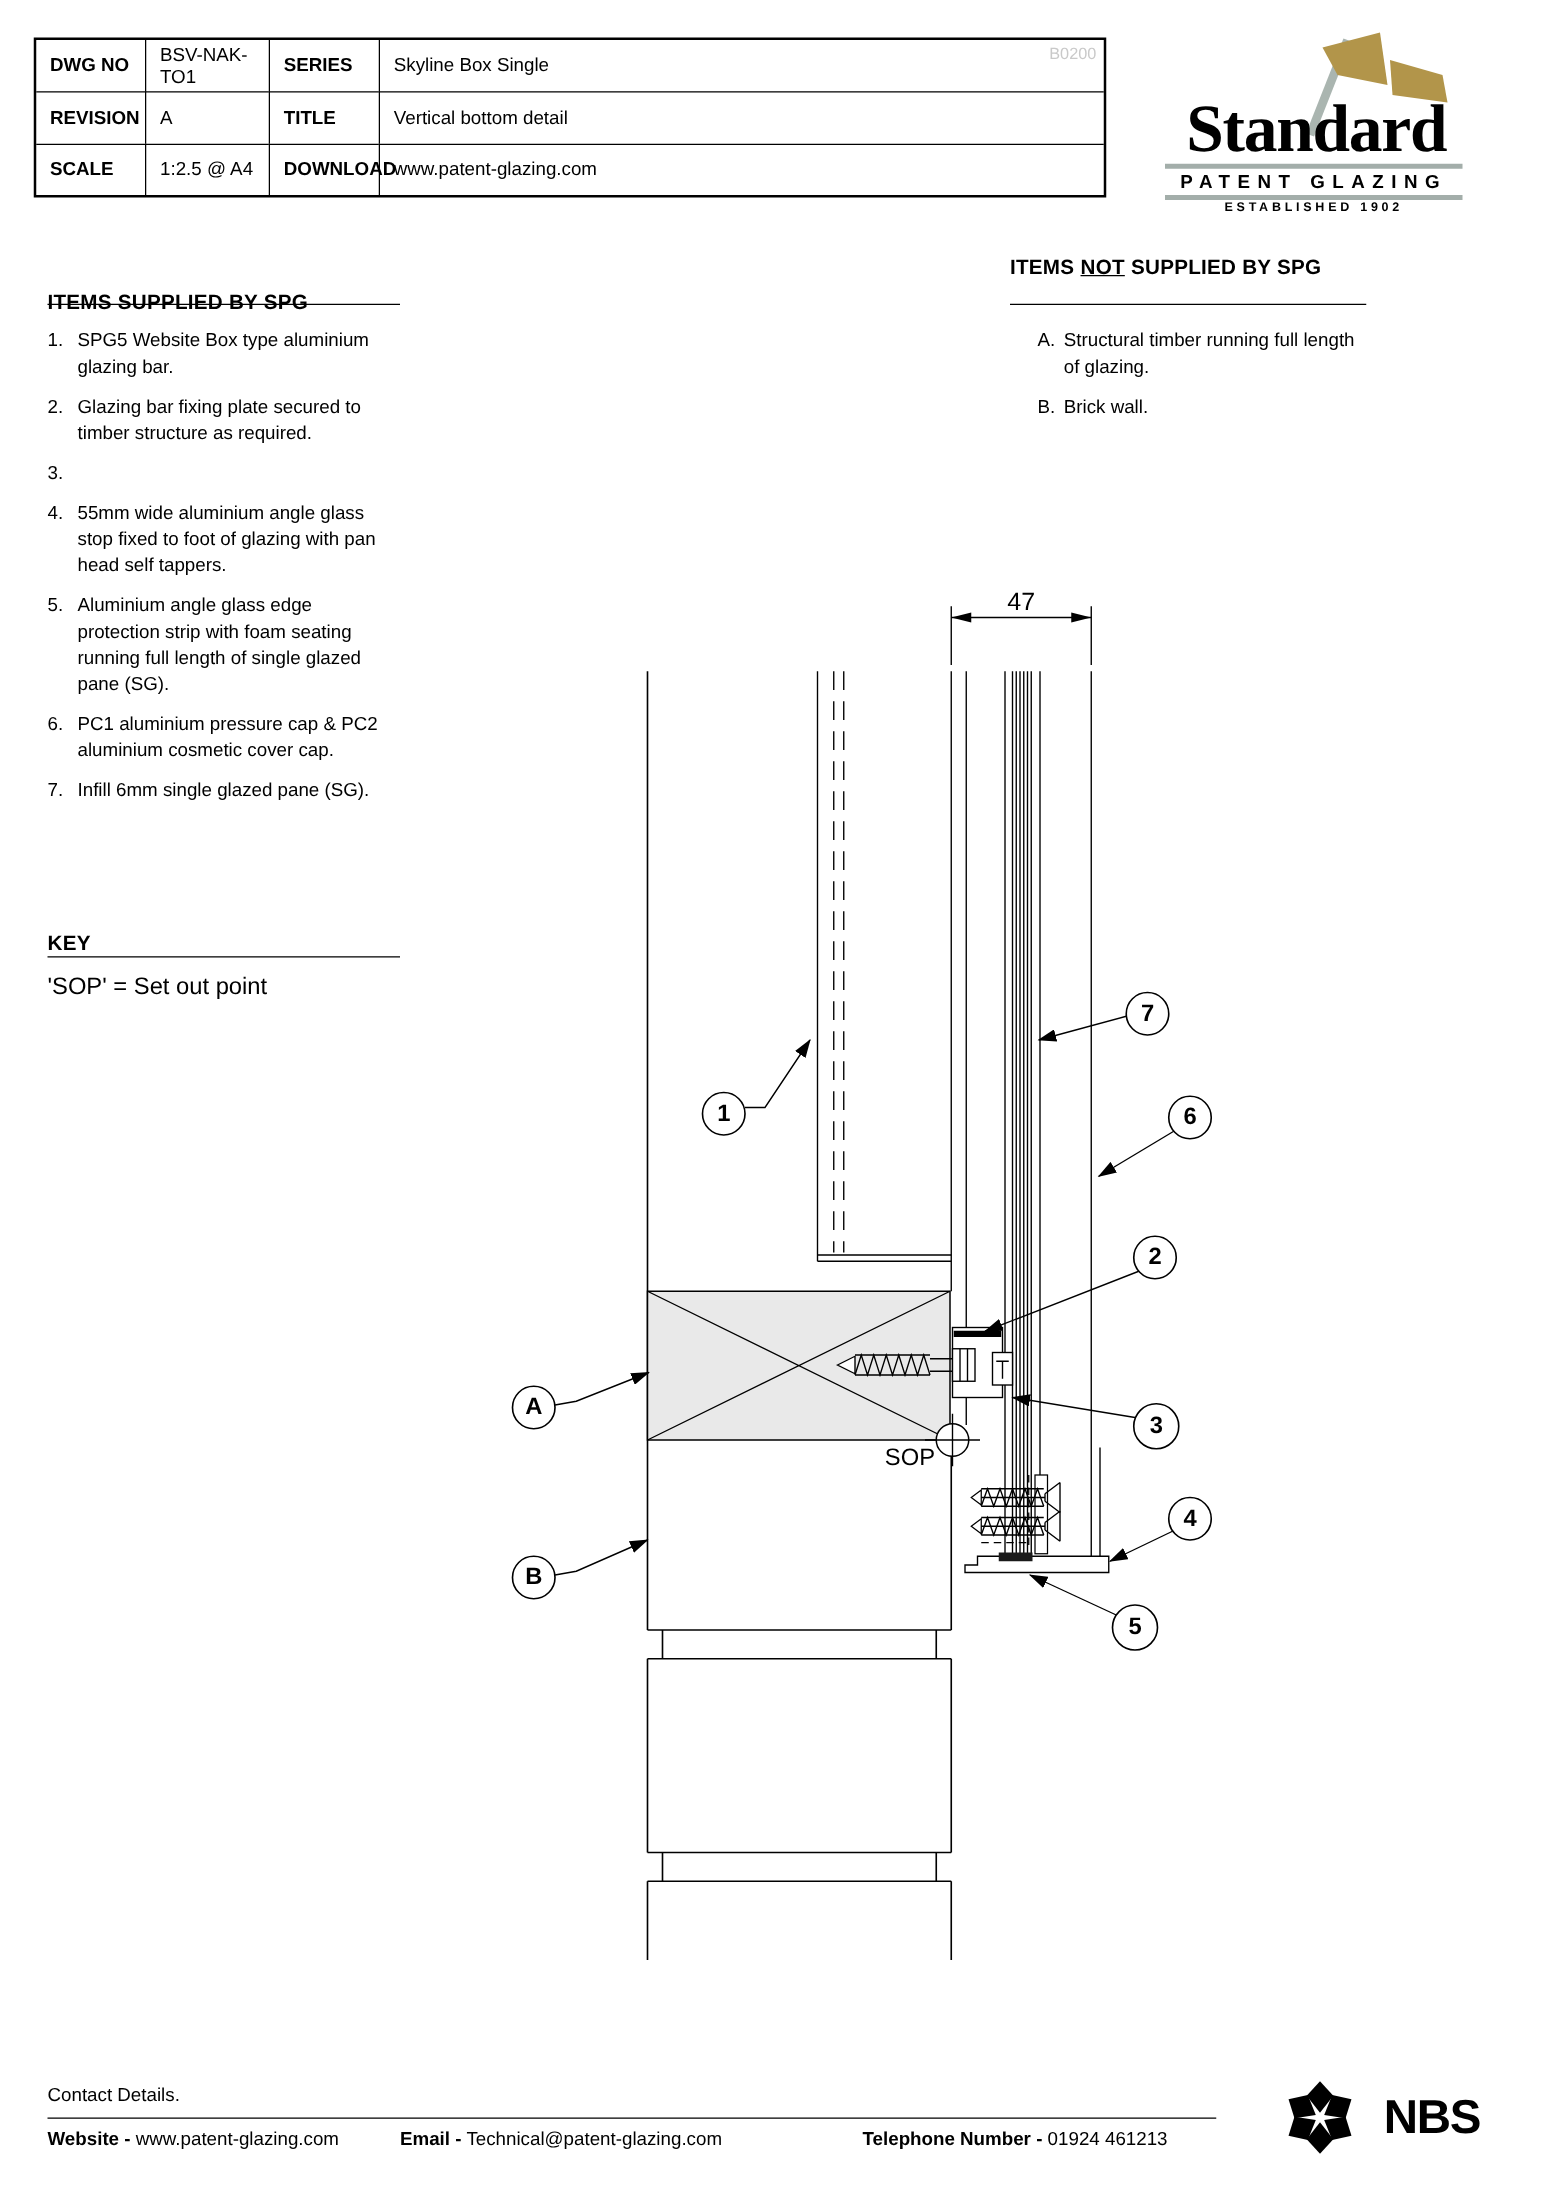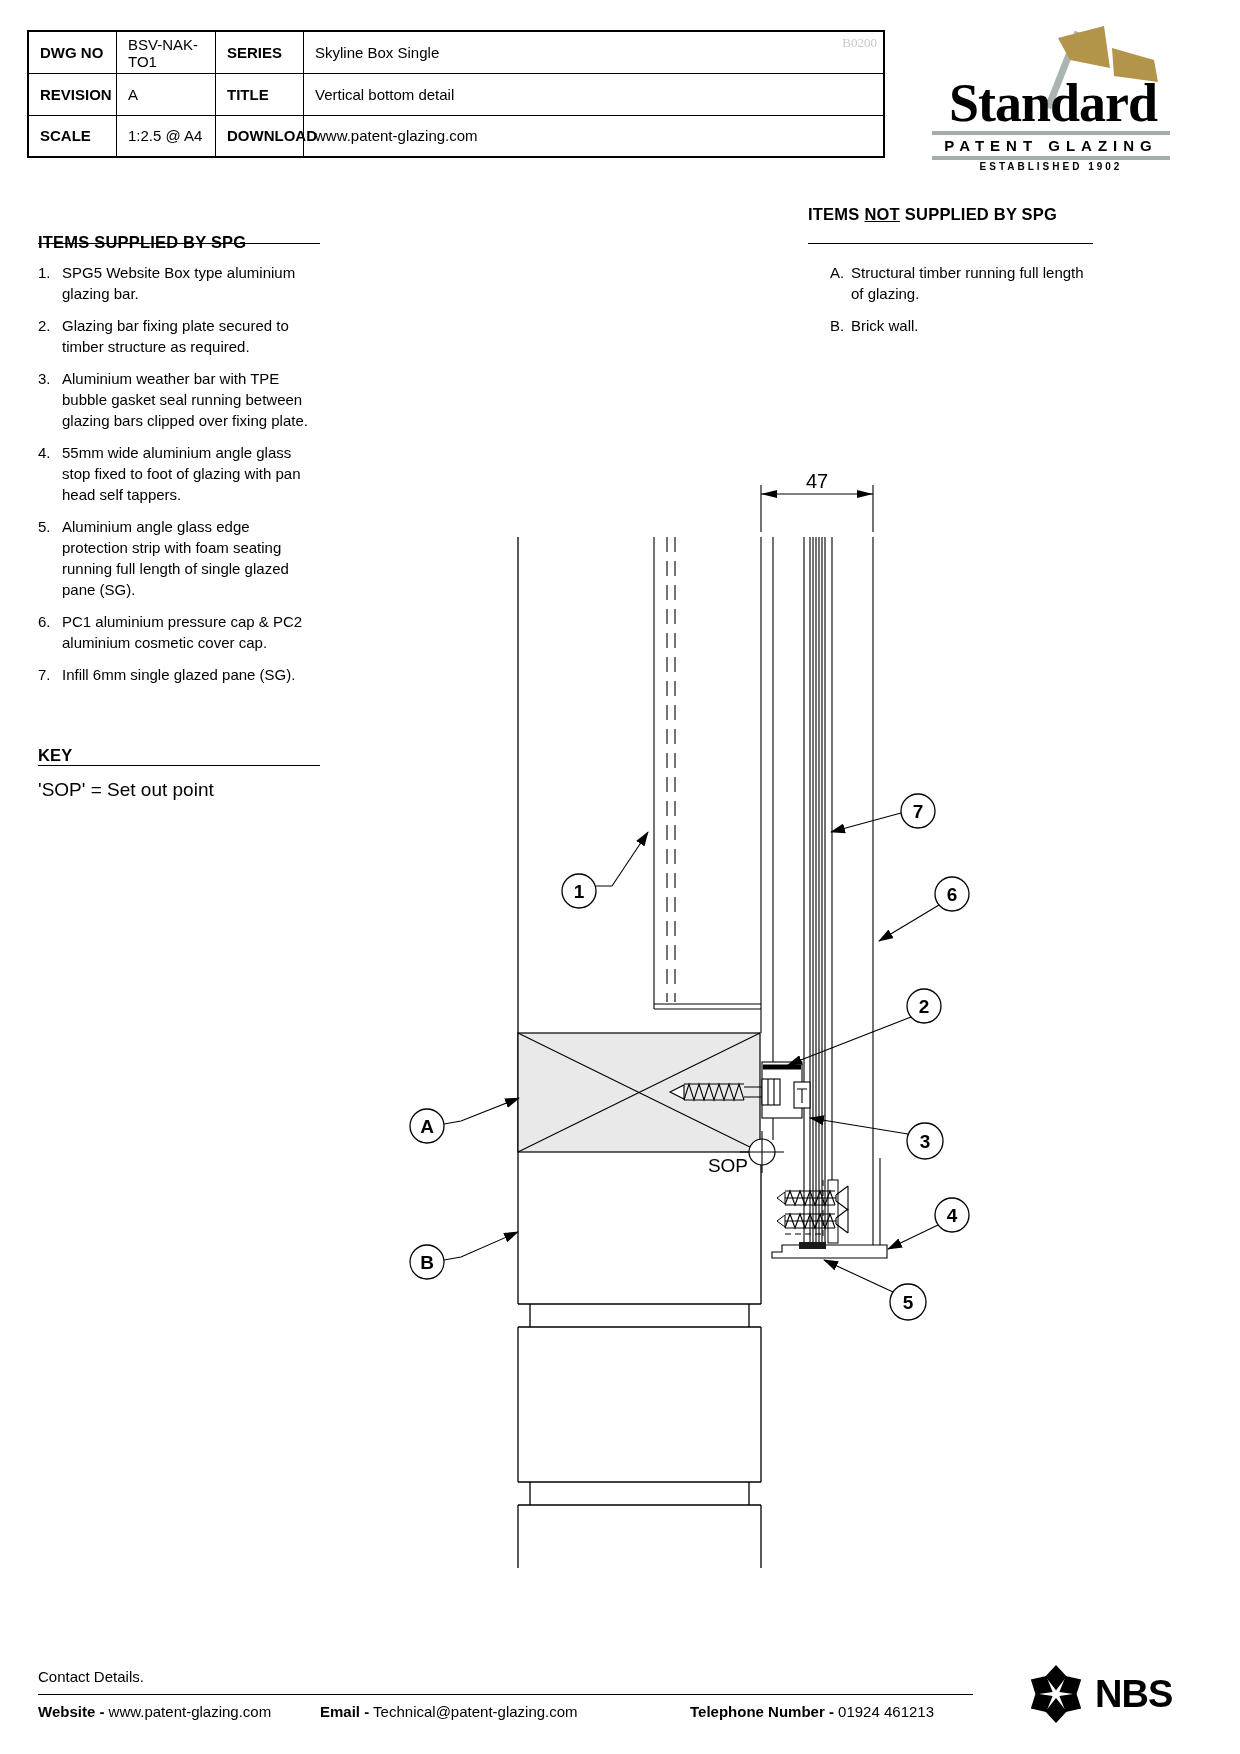--- a/index.html
+++ b/index.html
@@ -9,21 +9,21 @@
   
   .tb{position:absolute;left:27px;top:30px;width:858px;height:128px;
       border:2px solid #000;display:grid;
       grid-template-columns:87px 99px 88px 1fr;grid-template-rows:repeat(3,1fr);
       box-sizing:border-box;font-size:15px;}
   .tb>div{display:flex;align-items:center;padding-left:11px;
       border-left:1.5px solid #000;border-top:1.5px solid #000;box-sizing:border-box;}
   .tb>div:nth-child(4n+1){border-left:none;}
   .tb>div:nth-child(-n+4){border-top:none;}
   .tb .lab{font-weight:bold;}
-  .wm{position:absolute;right:6px;top:3px;font-size:13px;color:#c9c9c9;font-weight:normal;font-family:Liberation Serif, serif;}
+  .wm{position:absolute;right:6px;top:3px;font-size:13px;color:#c9c9c9;font-weight:normal;}
 
   
   .logo{position:absolute;left:920px;top:20px;width:260px;height:155px;}
   .logo-name{position:absolute;left:8px;top:52px;width:250px;text-align:center;
       font-family:"Liberation Serif",serif;font-weight:bold;font-size:54px;letter-spacing:-1px;}
   .logo-rule{position:absolute;left:12px;width:238px;height:4px;background:#a3aeaa;}
   .logo-sub{position:absolute;left:12px;top:117px;width:238px;text-align:center;
       font-size:15px;font-weight:bold;letter-spacing:6px;}
   .logo-est{position:absolute;left:12px;top:141px;width:238px;text-align:center;
       font-size:10px;font-weight:bold;letter-spacing:3px;}
@@ -50,21 +50,21 @@
   .dimt{font-family:"Liberation Sans",sans-serif;font-size:20px;text-anchor:middle;fill:#000;}
   .sopt{font-family:"Liberation Sans",sans-serif;font-size:19px;text-anchor:end;fill:#000;}
   .leader{stroke:#000;stroke-width:1.1;fill:none;}
 
   
   .foot-h{position:absolute;left:38px;top:1668px;font-size:15px;font-weight:normal;}
   .foot-rule{position:absolute;left:38px;top:1694px;width:935px;border-top:1.5px solid #000;}
   .foot-item{position:absolute;top:1703px;font-size:15px;white-space:nowrap;}
   .foot-item b{font-weight:bold;}
   .nbs{position:absolute;left:1025px;top:1660px;display:flex;align-items:center;}
-  .nbs-text{font-size:38px;font-weight:bold;letter-spacing:-1px;margin-left:8px;}
+  .nbs-text{font-size:38px;font-weight:bold;letter-spacing:-1px;margin-left:20px;}
 </style>
 </head>
 <body>
 
 <div class="page">
 
   <div class="tb">
     <div class="lab">DWG NO</div>
     <div>BSV-NAK-TO1</div>
     <div class="lab">SERIES</div>
@@ -104,21 +104,20 @@
     <div class="li">
         <span class="no">1.</span>
         <span class="tx">SPG5 Website Box type aluminium glazing bar.</span>
       </div>
     <div class="li">
         <span class="no">2.</span>
         <span class="tx">Glazing bar fixing plate secured to timber structure as required.</span>
       </div>
     <div class="li">
         <span class="no">3.</span>
-        <span class="tx">Aluminium weather bar with TPE bubble gasket seal running between glazing bars clipped over fixing plate.</span>
       </div>
     <div class="li">
         <span class="no">4.</span>
         <span class="tx">55mm wide aluminium angle glass stop fixed to foot of glazing with pan head self tappers.</span>
       </div>
     <div class="li">
         <span class="no">5.</span>
         <span class="tx">Aluminium angle glass edge protection strip with foam seating running full length of single glazed pane (SG).</span>
       </div>
     <div class="li">

